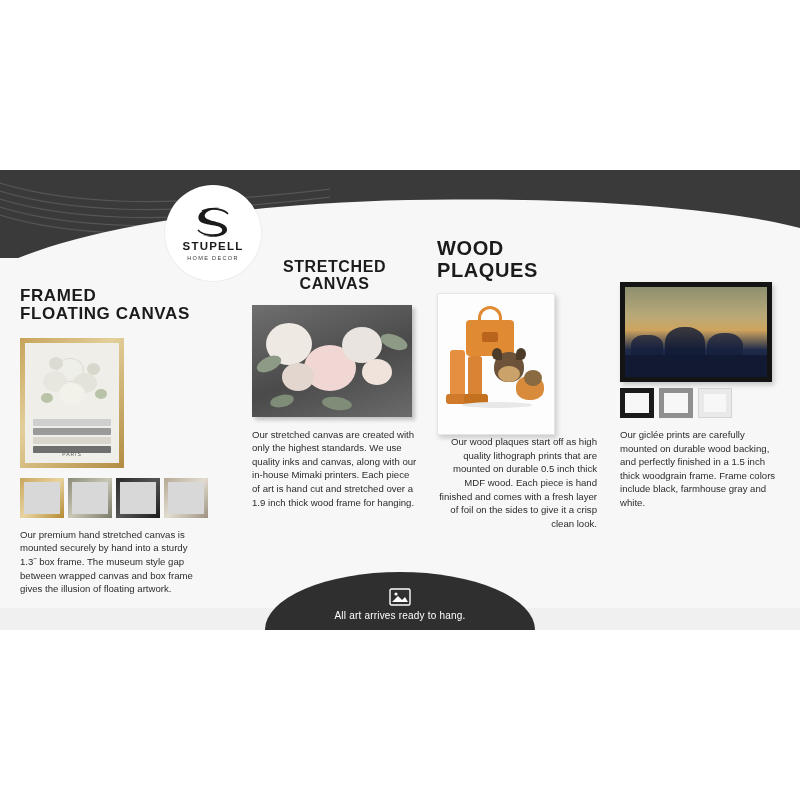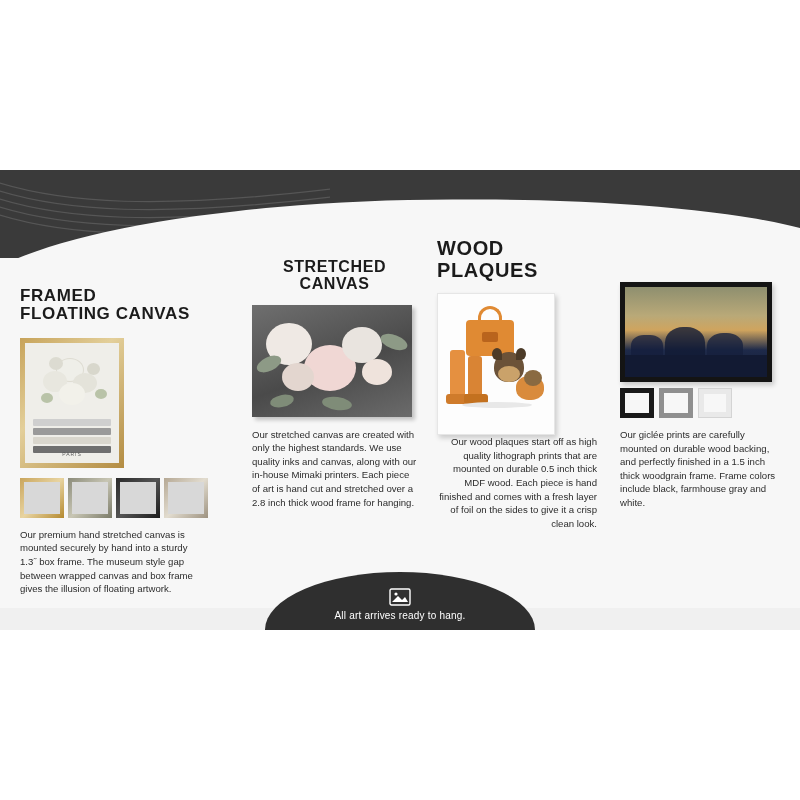--- a/index.html
+++ b/index.html
@@ -191,20 +191,30 @@
         <g fill="none" stroke="#565656" stroke-width="1.2">
           <path d="M-10 10 C 60 34, 160 40, 340 18"></path>
           <path d="M-10 18 C 60 42, 160 48, 340 26"></path>
           <path d="M-10 26 C 60 50, 160 56, 340 34"></path>
           <path d="M-10 34 C 60 58, 160 64, 340 42"></path>
           <path d="M-10 42 C 60 66, 160 72, 340 50"></path>
         </g>
       </svg>
     </div>
 
+    <div class="logo-circle">
+      <svg class="logo-mark" viewBox="0 0 46 34">
+        <path d="M30 3 C 14 1, 6 9, 9 15 C 12 21, 30 19, 32 24 C 34 29, 22 32, 12 30
+                 C 24 34, 38 31, 37 24 C 36 16, 17 17, 15 12 C 13 7, 22 4, 30 3 Z" fill="#1b1b1b"></path>
+        <path d="M12 6 C 22 2, 34 4, 38 9" fill="none" stroke="#1b1b1b" stroke-width="1.6"></path>
+        <path d="M34 28 C 24 32, 12 30, 8 25" fill="none" stroke="#1b1b1b" stroke-width="1.6"></path>
+      </svg>
+      <div class="logo-name">STUPELL</div>
+      <div class="logo-sub">HOME DECOR</div>
+    </div>
 
     <div class="col" id="col1">
       <div class="col-title">
         <div>FRAMED</div>
         <div>FLOATING CANVAS</div>
       </div>
 
       <div class="c1-art-wrap">
         <div class="c1-frame">
           <div class="c1-inner">
@@ -258,21 +268,21 @@
         <div style="position:absolute;left:52px;top:40px;width:52px;height:46px;border-radius:50%;background:#f0d7d4;"></div>
         <div style="position:absolute;left:90px;top:22px;width:40px;height:36px;border-radius:50%;background:#e9e4df;"></div>
         <div style="position:absolute;left:30px;top:58px;width:32px;height:28px;border-radius:50%;background:#e3d6cf;"></div>
         <div style="position:absolute;left:110px;top:54px;width:30px;height:26px;border-radius:50%;background:#efe3dc;"></div>
         <div style="position:absolute;left:4px;top:52px;width:26px;height:14px;border-radius:50%;background:#8d9a86;transform:rotate(-25deg);"></div>
         <div style="position:absolute;left:128px;top:30px;width:28px;height:14px;border-radius:50%;background:#8d9a86;transform:rotate(20deg);"></div>
         <div style="position:absolute;left:70px;top:92px;width:30px;height:13px;border-radius:50%;background:#7f8c78;transform:rotate(8deg);"></div>
         <div style="position:absolute;left:18px;top:90px;width:24px;height:12px;border-radius:50%;background:#7f8c78;transform:rotate(-12deg);"></div>
       </div>
 
-      <div class="body-text">Our stretched canvas are created with only the highest standards. We use quality inks and canvas, along with our in-house Mimaki printers. Each piece of art is hand cut and stretched over a 2.8 inch thick wood frame for hanging.</div>
+      <div class="body-text">Our stretched canvas are created with only the highest standards. We use quality inks and canvas, along with our in-house Mimaki printers. Each piece of art is hand cut and stretched over a 1.9 inch thick wood frame for hanging.</div>
     </div>
 
     <div class="col" id="col3">
       <div class="col-title">
         <div>WOOD PLAQUES</div>
       </div>
 
       <div class="c3-art">
 
         <div style="position:absolute;left:28px;top:26px;width:48px;height:36px;background:#e08a33;border-radius:4px;"></div>

